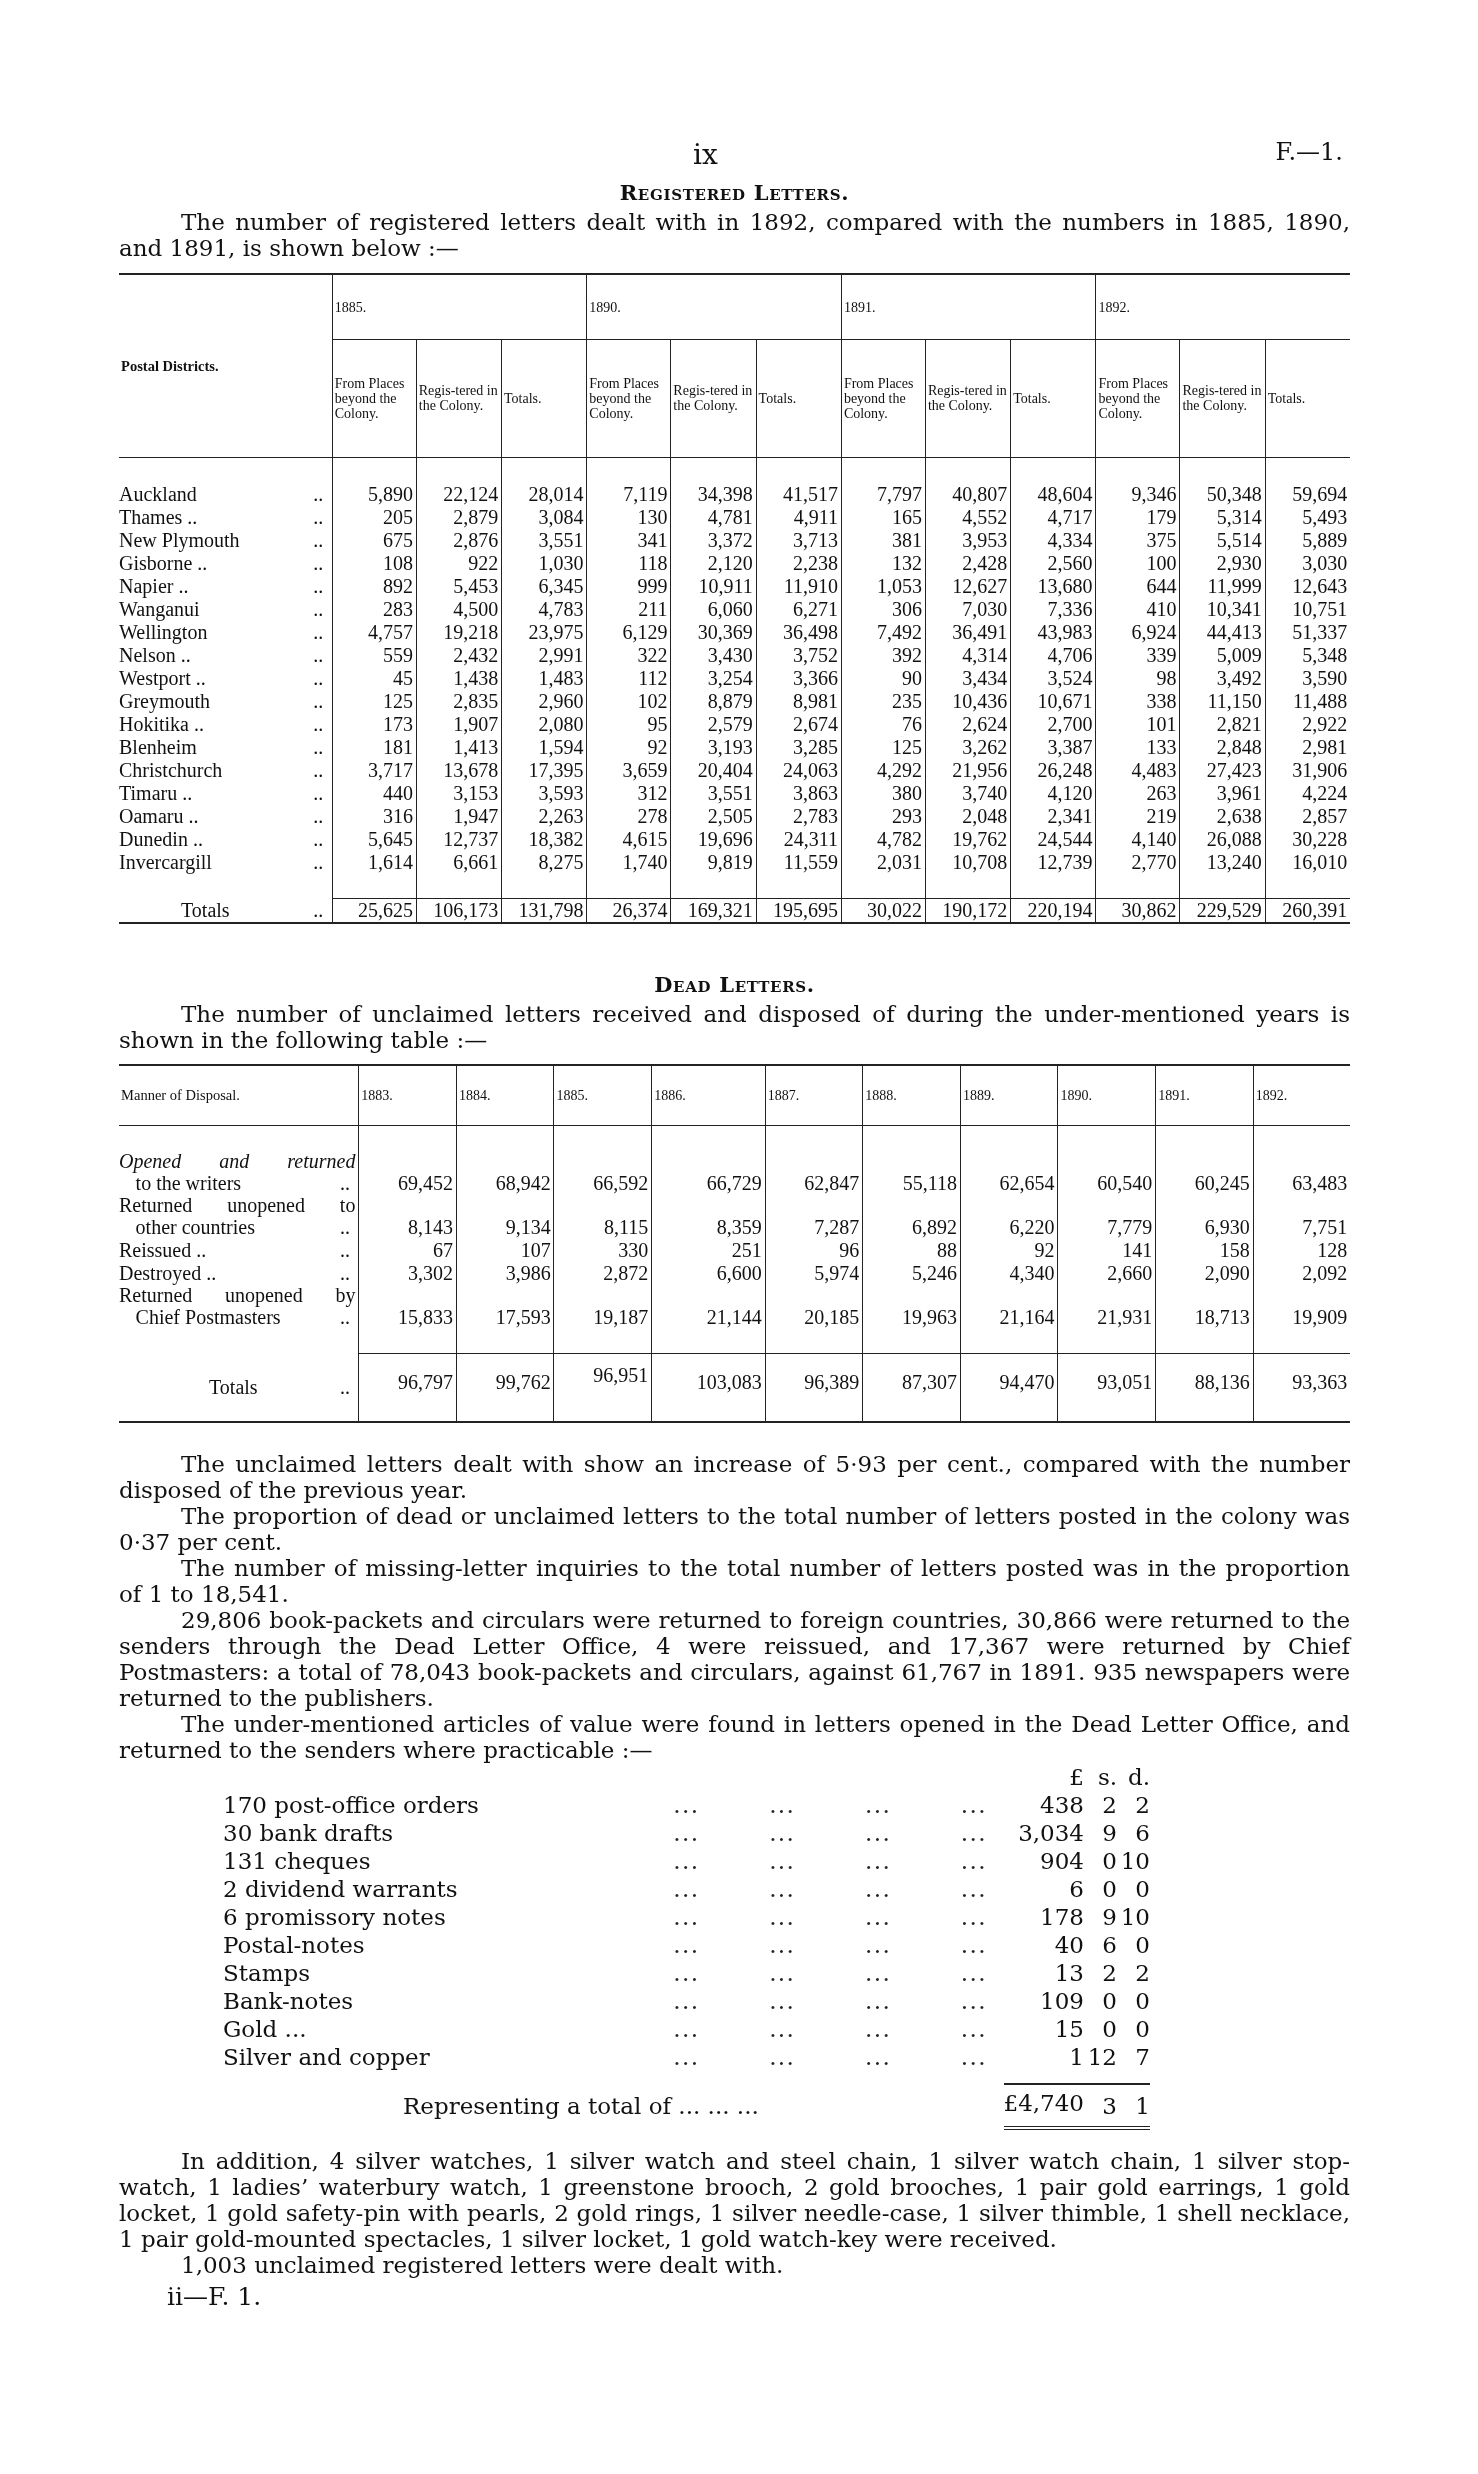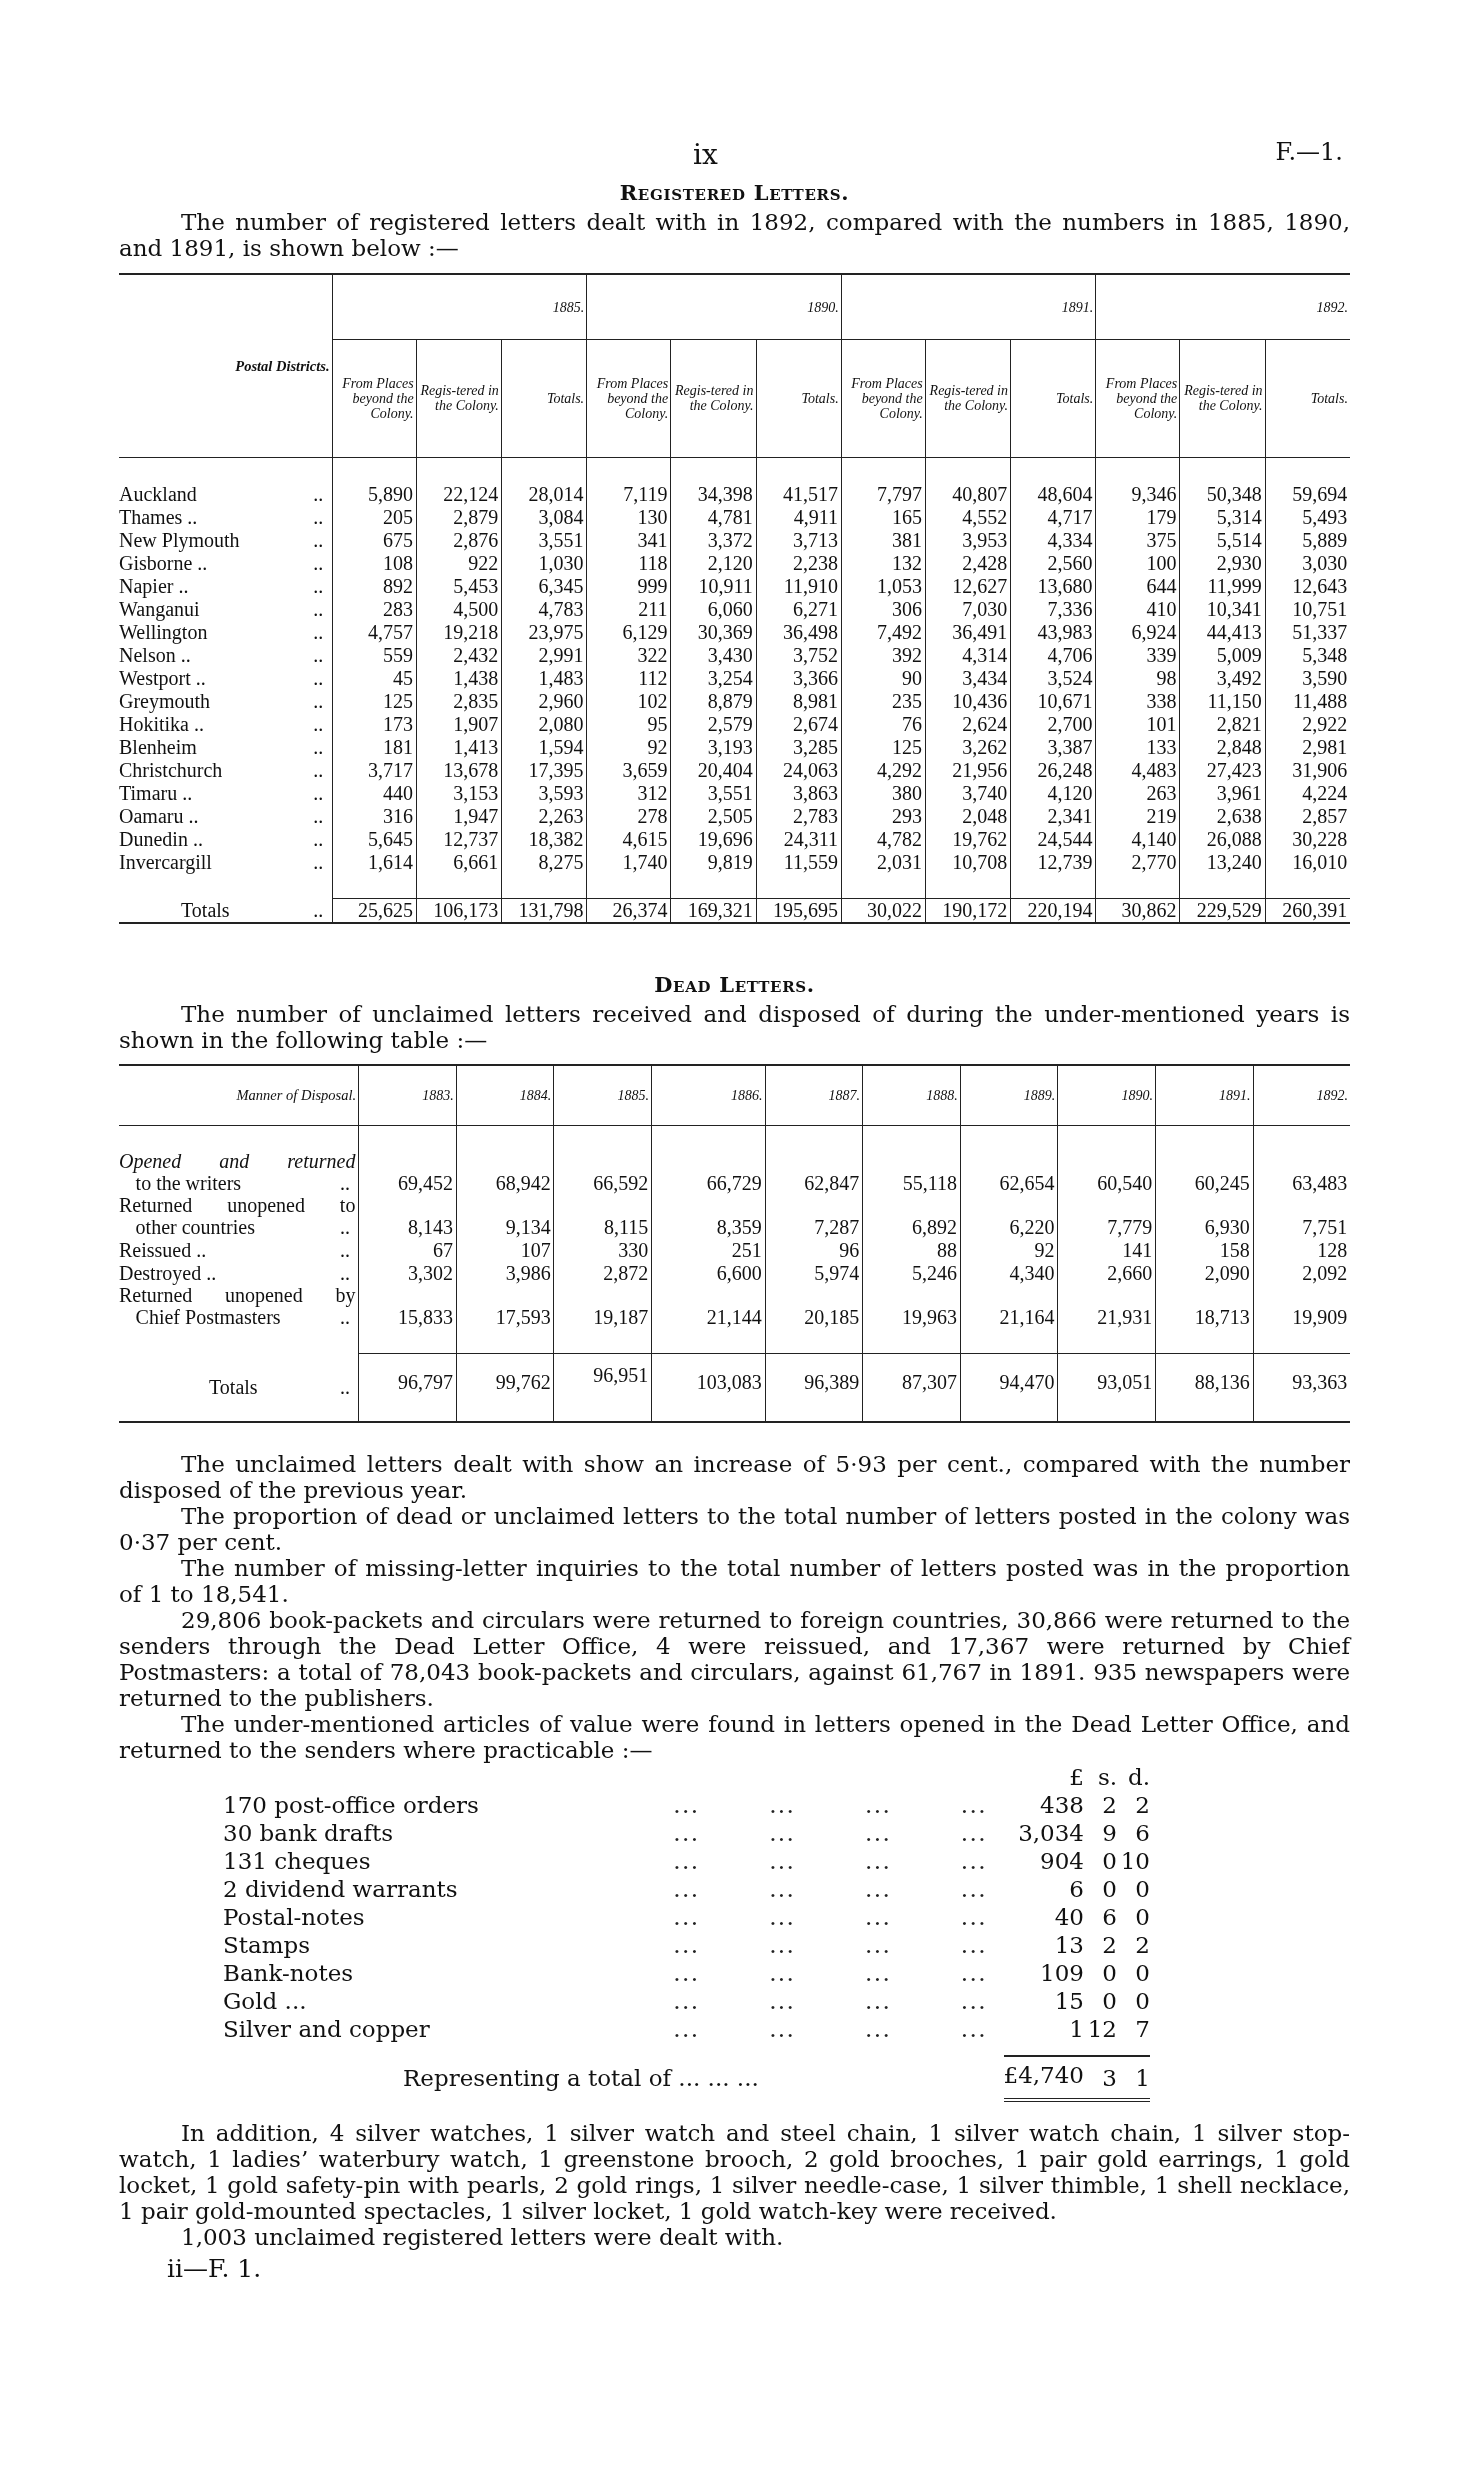--- a/index.html
+++ b/index.html
@@ -7,21 +7,21 @@
     width: 1478px; height: 2475px; position: relative; overflow: hidden;
     font-family: "DejaVu Serif", "Liberation Serif", serif; color: #111;
   }
   .page { position: absolute; left: 119px; top: 0; width: 1231px; }
   .header { position: relative; height: 180px; }
   .pageno { position: absolute; left: 574px; top: 138px; font-size: 28px; }
   .docref { position: absolute; right: 7px; top: 138px; font-size: 24px; }
   .section-title { text-align: center; font-size: 21px; font-variant: small-caps; letter-spacing: 0.7px; margin: 0; }
   .intro { font-size: 23px; line-height: 26px; margin: 4.1px 0 0 0; text-indent: 62px; text-align: justify; }
   table.stats { border-collapse: collapse; width: 100%; font-family: "Liberation Serif", "DejaVu Serif", serif; }
-  table.stats th { font-weight: normal; font-size: 14px; line-height: 15px; text-align: right; vertical-align: middle; border-left: 1.4px solid #222; padding: 2.8px 2.1px; font-style: italic; }
+  table.stats th { font-weight: normal; font-size: 14px; line-height: 15px; text-align: left; vertical-align: middle; border-left: 1.4px solid #222; padding: 2.8px 2.1px; }
   table.stats th.firstcol { border-left: none; font-size: 14.5px; font-weight: bold; }
   table.stats td { font-size: 20px; line-height: 23px; text-align: right; border-left: 1.4px solid #222; padding: 0 2.8px; white-space: nowrap; }
   table.stats td.label { border-left: none; text-align: left; padding-left: 0; position: relative; }
   .dots { position: absolute; right: 8.3px; }
   .toprule { border-top: 2.8px solid #222; }
   .botrule { border-bottom: 2.8px solid #222; }
   .year-row th { height: 58px; border-bottom: 1.4px solid #222; }
   .sub-row th { height: 111px; }
   .spacer td { height: 25px; }
   .totrow td { padding-top: 8.3px; padding-bottom: 9.7px; }
@@ -589,20 +589,27 @@
           <td class="d">10</td>
         </tr>
         <tr>
           <td class="name">2 dividend warrants</td>
           <td class="leader" style="white-space:pre; text-align:right; padding-right:16.6px;">...        ...        ...        ...</td>
           <td class="num">6</td>
           <td class="s">0</td>
           <td class="d">0</td>
         </tr>
         <tr>
+          <td class="name">6 promissory notes</td>
+          <td class="leader" style="white-space:pre; text-align:right; padding-right:16.6px;">...        ...        ...        ...</td>
+          <td class="num">178</td>
+          <td class="s">9</td>
+          <td class="d">10</td>
+        </tr>
+        <tr>
           <td class="name">Postal-notes</td>
           <td class="leader" style="white-space:pre; text-align:right; padding-right:16.6px;">...        ...        ...        ...</td>
           <td class="num">40</td>
           <td class="s">6</td>
           <td class="d">0</td>
         </tr>
         <tr>
           <td class="name">Stamps</td>
           <td class="leader" style="white-space:pre; text-align:right; padding-right:16.6px;">...        ...        ...        ...</td>
           <td class="num">13</td>

